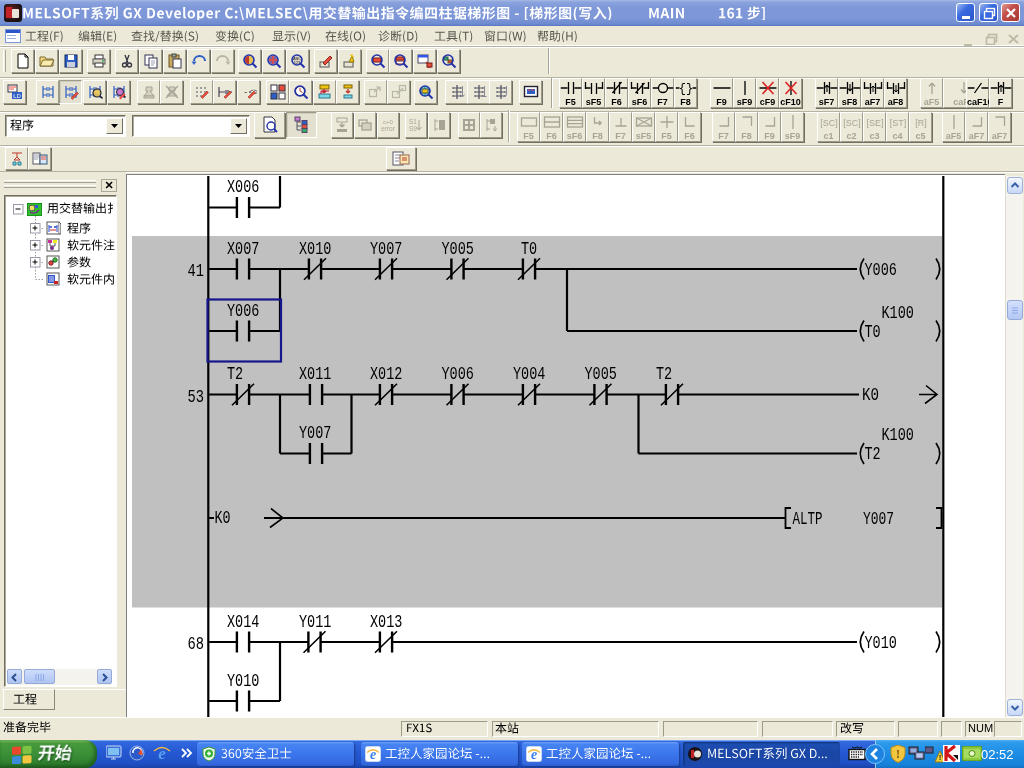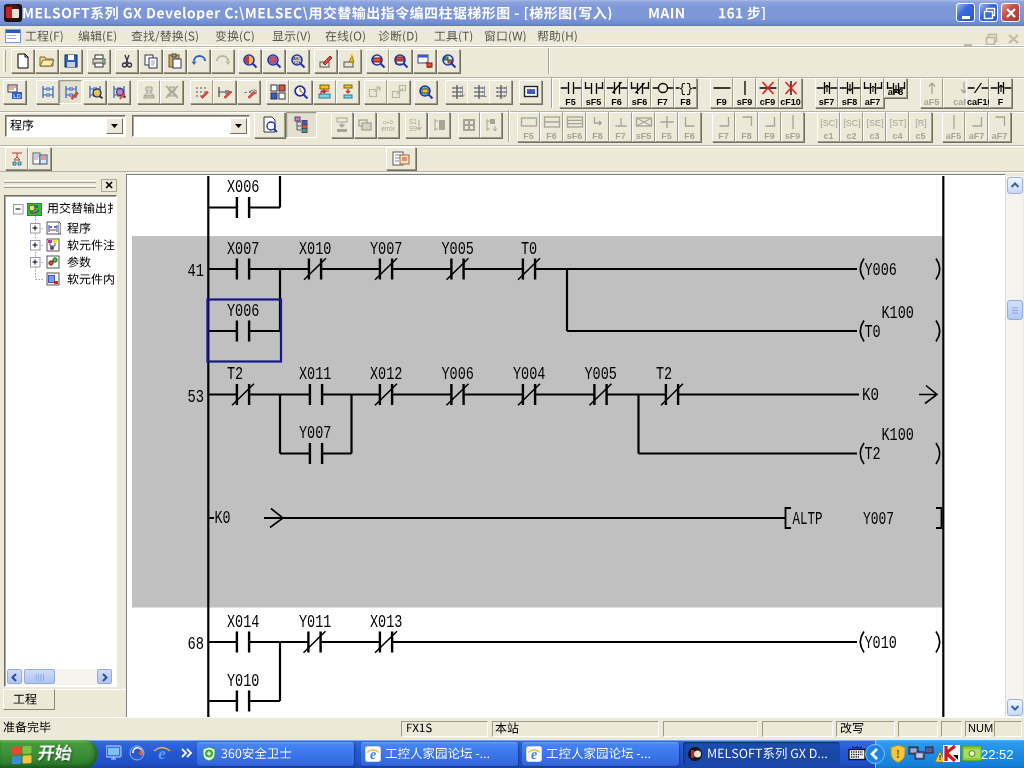--- a/index.html
+++ b/index.html
@@ -487,21 +487,21 @@
     </svg>
     <div class="lab">sF8</div>
   </div>
 <div class="lbtn" style="left:861px;top:78px;width:23px;height:30px">
     <svg width="21" height="16">
       <path d="M2 2v7M19 2v7M2 8h5M14 8h5M8 3v11M13 3v11" stroke="#000" stroke-width="1.3" fill="none"></path>
       <path d="M10.5 12V6M10.5 6l-1.7 2M10.5 6l1.7 2" stroke="#000" stroke-width="1" fill="none"></path>
     </svg>
     <div class="lab">aF7</div>
   </div>
-<div class="lbtn" style="left:884px;top:78px;width:23px;height:20px">
+<div class="lbtn" style="left:884px;top:78px;width:23px;height:30px">
     <svg width="21" height="16">
       <path d="M2 2v7M19 2v7M2 8h5M14 8h5M8 3v11M13 3v11" stroke="#000" stroke-width="1.3" fill="none"></path>
       <path d="M10.5 5v7M10.5 12l-1.7-2M10.5 12l1.7-2" stroke="#000" stroke-width="1" fill="none"></path>
     </svg>
     <div class="lab">aF8</div>
   </div>
 <div class="lbtn" style="left:920px;top:78px;width:23px;height:30px">
     <svg width="21" height="16">
       <path d="M10.5 14V3M10.5 3l-3 3.5M10.5 3l3 3.5" stroke="#A8A495" stroke-width="1.3" fill="none"></path>
     </svg>
@@ -1050,12 +1050,12 @@
 <svg class="abs" style="left:943px;top:745px" width="17" height="17">
     <rect x="0" y="0" width="17" height="17" fill="#fff"></rect>
     <path d="M3 1v15M3 8l9-7M3 8l9 8" stroke="#D01818" stroke-width="3.2" fill="none"></path>
     <path d="M10 10l5 5v-5z" fill="#111"></path>
   </svg>
 <svg class="abs" style="left:962px;top:746px" width="20" height="15">
     <rect x="0" y="0" width="20" height="15" rx="2" fill="#8CC83C" stroke="#4A8A10"></rect>
     <rect x="2" y="3" width="16" height="9" fill="#A8DC60"></rect>
     <circle cx="10" cy="7.5" r="3" fill="#E8F4C8" stroke="#4A8A10"></circle>
   </svg>
-<div class="abs" style="left:981px;top:747px;font:13px 'Liberation Sans';color:#fff">22:52</div>
+<div class="abs" style="left:981px;top:747px;font:13px 'Liberation Sans';color:#fff">02:52</div>
 </body></html>

